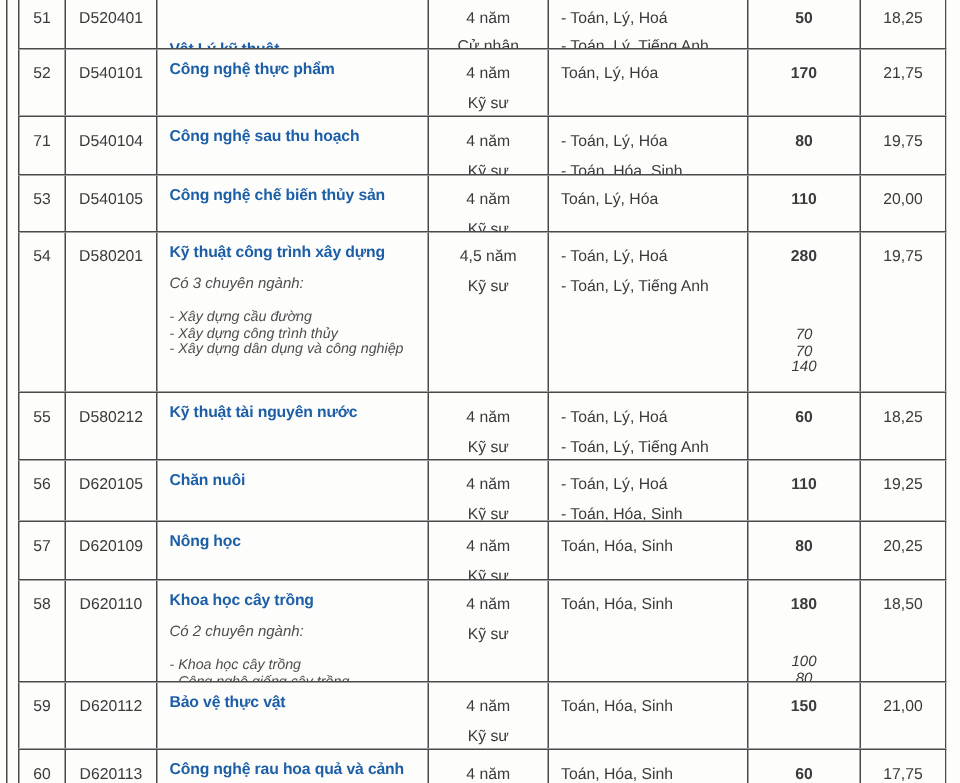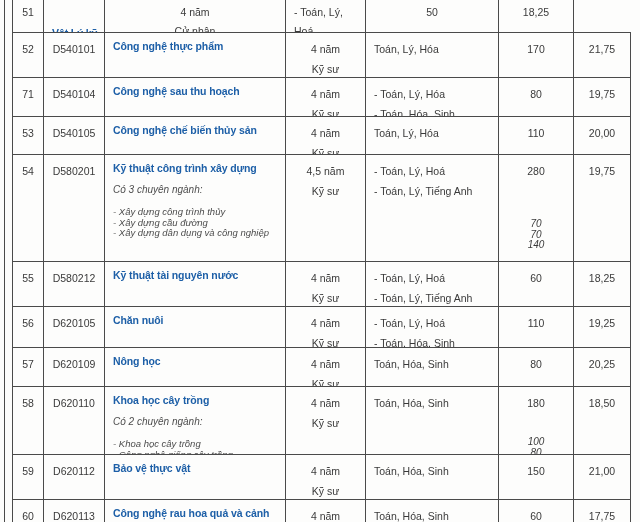--- a/index.html
+++ b/index.html
@@ -19,38 +19,39 @@
   .row:last-child{border-bottom:none;}
   .c{border-right:1px solid var(--bd);padding-top:6px;font-size:10.5px;
     line-height:20px;overflow:hidden;}
   .c:first-child{border-left:1px solid var(--bd);}
   .ctr{text-align:center;}
   .lft{padding-left:8px;padding-right:4px;text-align:left;}
   .mname{color:var(--blue);font-weight:bold;font-size:10.5px;line-height:14px;letter-spacing:-0.1px;}
   .note{font-style:italic;color:var(--muted);font-size:10px;line-height:13px;margin-top:8px;}
   .subitems{margin-top:11px;}
   .subitem{font-style:italic;color:var(--muted);font-size:9.5px;line-height:10.5px;}
-  .quota{font-weight:normal;}
+  .quota{font-weight:bold;}
   .qsubwrap{text-align:center;}
   .qs38{margin-top:38px;}
   .qs24{margin-top:24px;}
   .qsub{font-style:italic;font-size:10px;line-height:10.5px;}
   .cut-top .c{padding-top:3px;line-height:19px;}
   .cut-top .mname{padding-top:3px;margin-top:20px;}
 </style>
 </head>
 <body>
 
 <div class="stage">
   <div class="edge-line"></div>
 
   <div class="tbl">
 
     <div class="row cut-top" style="height:33px">
       <div class="c ctr"><span>51</span></div>
+      <div class="c ctr"><span>D520401</span></div>
       <div class="c lft">
         <div class="mname">Vật Lý kỹ thuật</div>
       </div>
       <div class="c ctr">
         <div>4 năm</div>
         <div>Cử nhân</div>
       </div>
       <div class="c lft">
         <div>- Toán, Lý, Hoá</div>
         <div>- Toán, Lý, Tiếng Anh</div>
@@ -119,22 +120,22 @@
       <div class="c ctr"><span>20,00</span></div>
     </div>
 
     <div class="row" style="height:107px">
       <div class="c ctr"><span>54</span></div>
       <div class="c ctr"><span>D580201</span></div>
       <div class="c lft">
         <div class="mname">Kỹ thuật công trình xây dựng</div>
         <div class="note">Có 3 chuyên ngành:</div>
         <div class="subitems">
+          <div class="subitem">- Xây dựng cầu đường</div>
           <div class="subitem">- Xây dựng công trình thủy</div>
-          <div class="subitem">- Xây dựng cầu đường</div>
           <div class="subitem">- Xây dựng dân dụng và công nghiệp</div>
         </div>
       </div>
       <div class="c ctr">
         <div>4,5 năm</div>
         <div>Kỹ sư</div>
       </div>
       <div class="c lft">
         <div>- Toán, Lý, Hoá</div>
         <div>- Toán, Lý, Tiếng Anh</div>

